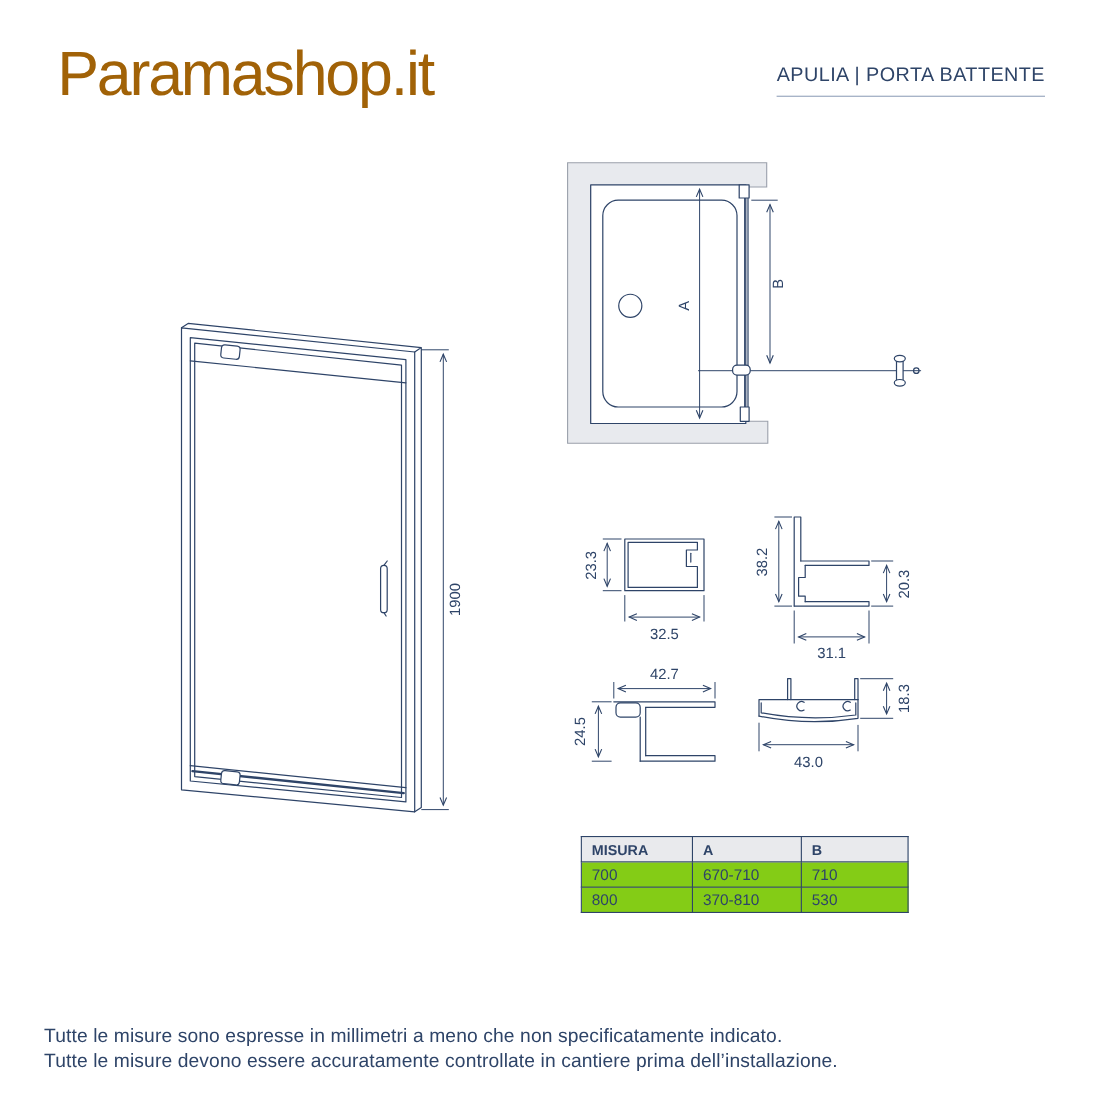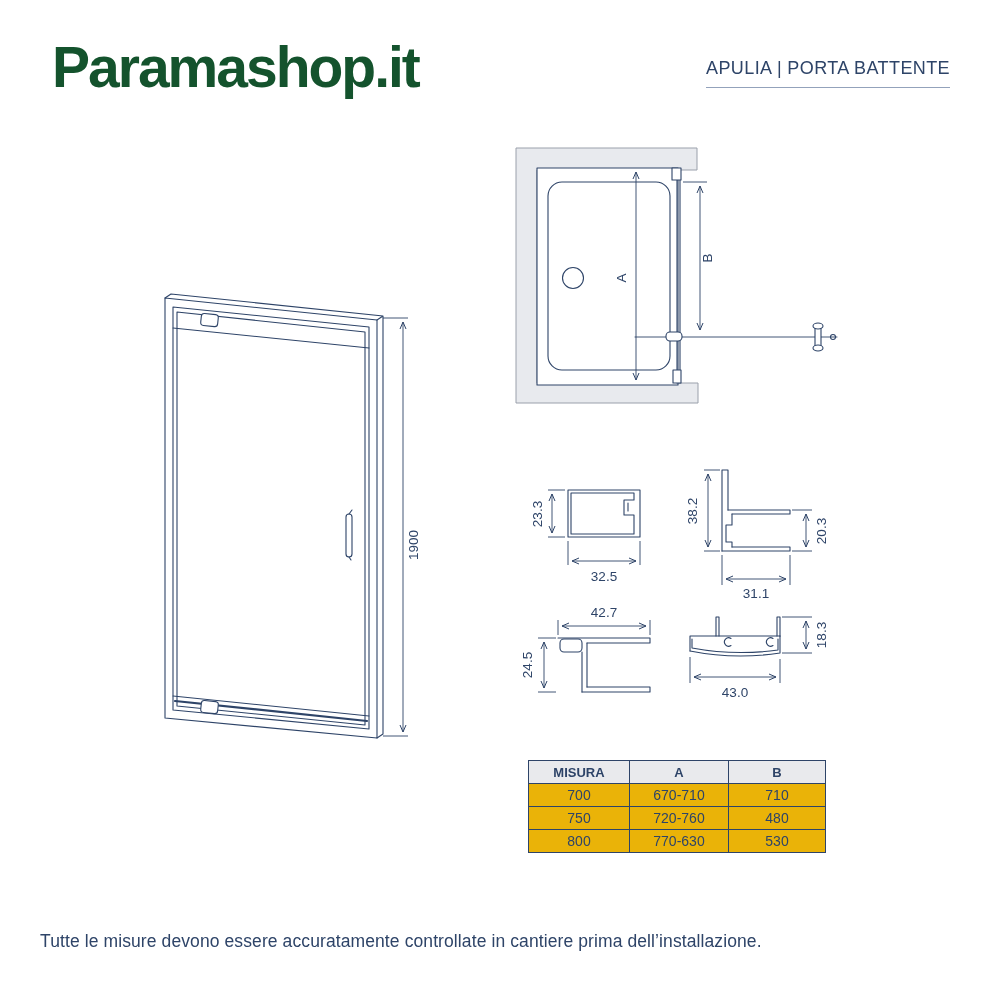--- a/index.html
+++ b/index.html
@@ -2,22 +2,22 @@
 <html><head>
 <meta charset="utf-8">
 <style>
   html,body{margin:0;padding:0;background:#fff;}
   .page{
     position:relative;width:1000px;height:1000px;background:#ffffff;
     font-family:"Liberation Sans",sans-serif;overflow:hidden;
   }
   .logo{
     position:absolute;left:52px;top:34px;
-    font-size:57px;font-weight:bold;letter-spacing:-2px;
-    color:#14532d;white-space:nowrap;
+    font-size:57px;font-weight:normal;letter-spacing:-2px;
+    color:#a16207;white-space:nowrap;
   }
   .title-block{
     position:absolute;top:58px;right:50px;text-align:right;
   }
   .title-text{
     display:inline-block;
     font-size:18px;letter-spacing:.4px;color:#2e4468;
     padding-bottom:8px;border-bottom:1px solid #93a2bb;white-space:nowrap;
   }
   svg{position:absolute;overflow:visible;}
@@ -32,25 +32,25 @@
   .wf{fill:#ffffff;}
   svg text{
     font-family:"Liberation Sans",sans-serif;font-size:13.5px;
     fill:#2e4468;text-anchor:middle;
   }
   .size-table{
     position:absolute;left:528px;top:760px;border-collapse:collapse;
     color:#2e4468;
   }
   .size-table th,.size-table td{
-    border:1.6px solid #2e4468;padding:2px 9px;text-align:center;
+    border:1.6px solid #2e4468;padding:2px 9px;text-align:left;
     height:18px;vertical-align:middle;
   }
   .size-table th{background:#e9eaed;font-size:13px;font-weight:bold;}
-  .size-table td{font-size:14px;background:#eab308;}
+  .size-table td{font-size:14px;background:#84cc16;}
   .col-misura{width:82px;}
   .col-a{width:80px;}
   .col-b{width:78px;}
   .notes{
     position:absolute;left:40px;top:930px;
     font-size:17.5px;line-height:23px;color:#2e4468;letter-spacing:.1px;
   }
 </style>
 </head>
 <body>
@@ -226,29 +226,25 @@
         <th class="col-b">B</th>
       </tr>
     </thead>
     <tbody>
       <tr>
         <td>700</td>
         <td>670-710</td>
         <td>710</td>
       </tr>
       <tr>
-        <td>750</td>
-        <td>720-760</td>
-        <td>480</td>
-      </tr>
-      <tr>
         <td>800</td>
-        <td>770-630</td>
+        <td>370-810</td>
         <td>530</td>
       </tr>
     </tbody>
   </table>
 
   <div class="notes">
+    <div>Tutte le misure sono espresse in millimetri a meno che non specificatamente indicato.</div>
     <div>Tutte le misure devono essere accuratamente controllate in cantiere prima dell’installazione.</div>
   </div>
 
 </div>
 
 </body></html>

